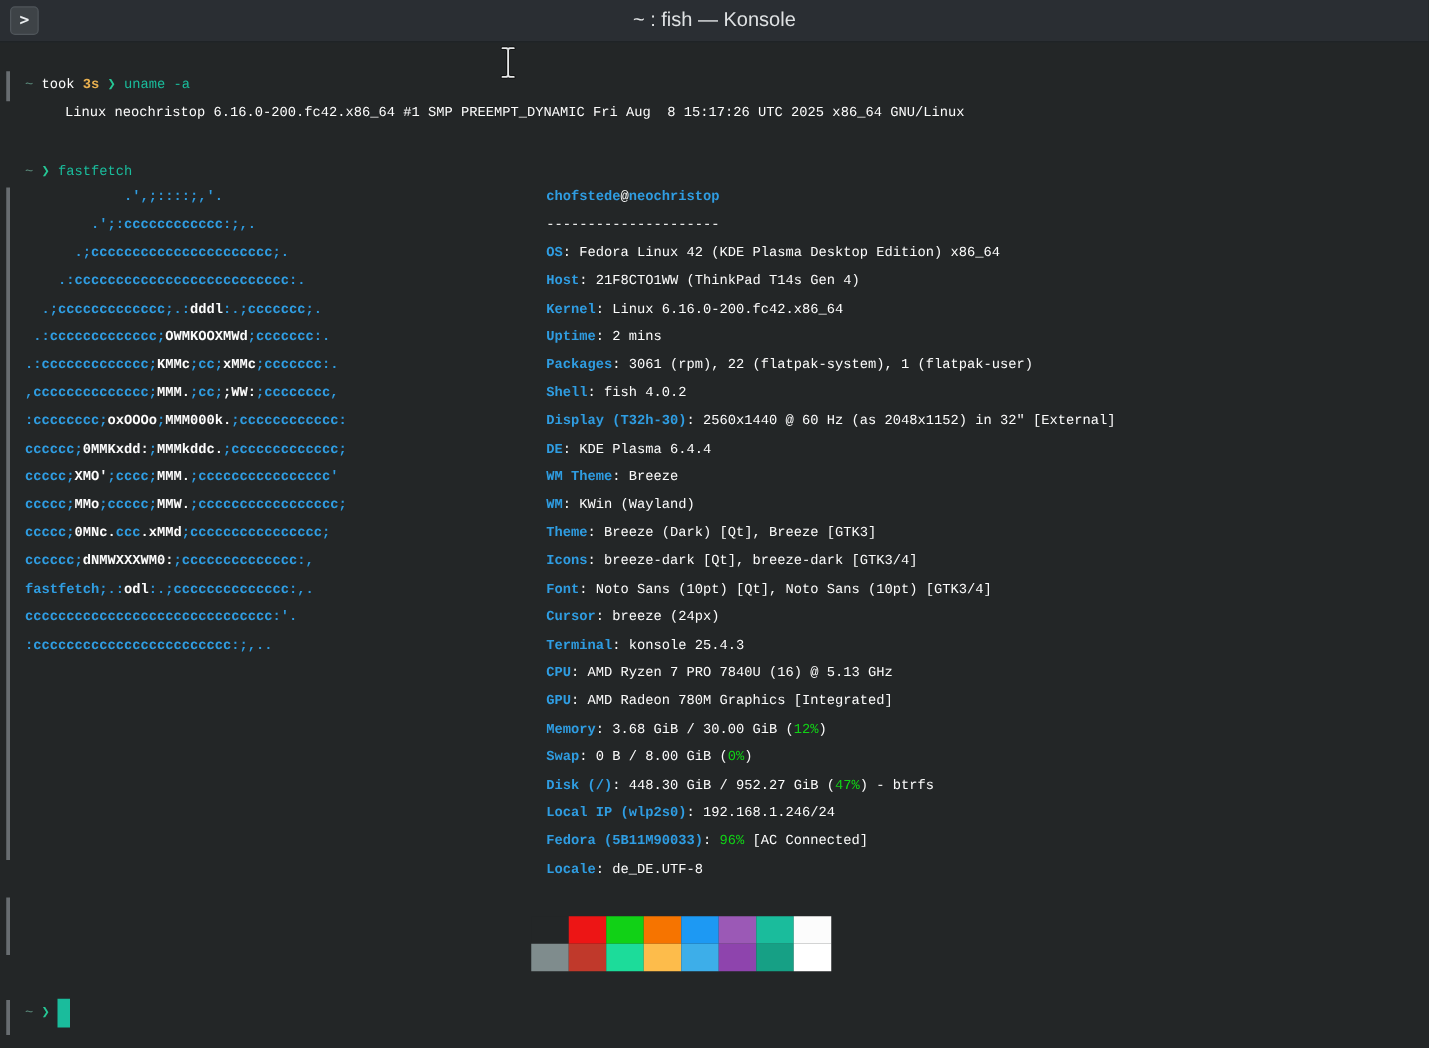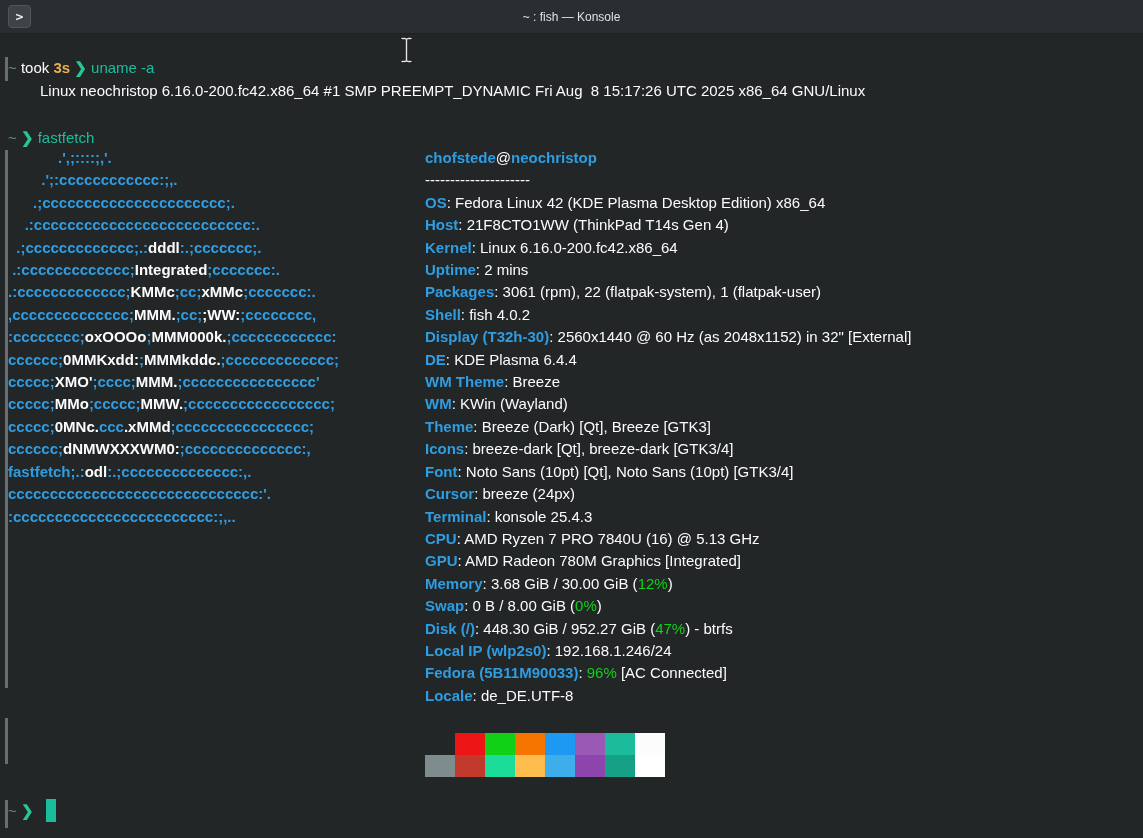--- a/index.html
+++ b/index.html
@@ -9,34 +9,34 @@
     font-family:"DejaVu Sans Mono",monospace;
   }
   
   .titlebar{
     position:absolute;top:0;left:0;width:100%;height:33px;
     background:var(--titlebar,#2a2e33);
     border-bottom:1px solid #1d2023;
     display:flex;align-items:center;justify-content:center;
   }
   .titlebar .title{
-    font-family:"Liberation Sans",sans-serif;font-size:12px;color:#dfe2e4;
+    font-family:"Liberation Sans",sans-serif;font-size:16px;color:#dfe2e4;
   }
   .app-icon{
     position:absolute;left:8px;top:5px;width:21px;height:21px;
     background:#3e4347;border:1px solid #50565b;border-radius:4px;
     color:#eceff1;font-size:13px;font-weight:bold;
     display:flex;align-items:center;justify-content:center;
     font-family:"DejaVu Sans Mono",monospace;
   }
   
   #term{position:absolute;top:34px;left:0;width:1143px;height:804px;}
   .t-line{
     margin:0;white-space:pre;
-    font-size:15px;line-height:22.4px;font-family:Liberation Sans, sans-serif;
+    font-size:11px;line-height:22.4px;font-family:Liberation Mono, monospace;padding-left:12px;
   }
   .abs{position:absolute;left:8px;}
   .c-w  {color:var(--white,#fcfcfc);}
   .c-b  {color:var(--blue,#2f9de2);font-weight:bold;}
   .c-wb {color:var(--white,#fcfcfc);font-weight:bold;}
   .c-t  {color:var(--teal,#1abc9c);}
   .c-a  {color:var(--arrow,#26c795);font-weight:bold;}
   .c-dim{color:var(--cwd,#5e9181);}
   .c-y  {color:var(--amber,#e9b04f);font-weight:bold;}
   .c-g  {color:var(--green,#11d116);}
@@ -62,21 +62,21 @@
     <pre class="t-line abs" style="top: 23px;"><span class="c-dim">~</span><span class="c-w"> </span><span class="c-w">took </span><span class="c-y">3s</span><span class="c-w"> </span><span class="c-a">❯</span><span class="c-w"> </span><span class="c-t">uname -a</span></pre>
     <pre class="t-line abs" style="top: 46px; margin-left: 32px;"><span class="c-w">Linux neochristop 6.16.0-200.fc42.x86_64 #1 SMP PREEMPT_DYNAMIC Fri Aug  8 15:17:26 UTC 2025 x86_64 GNU/Linux</span></pre>
     <pre class="t-line abs" style="top: 93px;"><span class="c-dim">~</span><span class="c-w"> </span><span class="c-a">❯</span><span class="c-w"> </span><span class="c-t">fastfetch</span></pre>
     <pre class="t-line abs" style="top: 766px;"><span class="c-dim">~</span><span class="c-w"> </span><span class="c-a">❯</span></pre>
     <div style="position: absolute; left: 8px; top: 113px;">
       <pre class="t-line"><span class="c-b">            .',;::::;,'.</span></pre>
       <pre class="t-line"><span class="c-b">        .';:cccccccccccc:;,.</span></pre>
       <pre class="t-line"><span class="c-b">      .;cccccccccccccccccccccc;.</span></pre>
       <pre class="t-line"><span class="c-b">    .:cccccccccccccccccccccccccc:.</span></pre>
       <pre class="t-line"><span class="c-b">  .;ccccccccccccc;.:</span><span class="c-wb">dddl</span><span class="c-b">:.;ccccccc;.</span></pre>
-      <pre class="t-line"><span class="c-b"> .:ccccccccccccc;</span><span class="c-wb">Integrated</span><span class="c-b">;ccccccc:.</span></pre>
+      <pre class="t-line"><span class="c-b"> .:ccccccccccccc;</span><span class="c-wb">OWMKOOXMWd</span><span class="c-b">;ccccccc:.</span></pre>
       <pre class="t-line"><span class="c-b">.:ccccccccccccc;</span><span class="c-wb">KMMc</span><span class="c-b">;cc;</span><span class="c-wb">xMMc</span><span class="c-b">;ccccccc:.</span></pre>
       <pre class="t-line"><span class="c-b">,cccccccccccccc;</span><span class="c-wb">MMM.</span><span class="c-b">;cc;</span><span class="c-wb">;WW:</span><span class="c-b">;cccccccc,</span></pre>
       <pre class="t-line"><span class="c-b">:cccccccc;</span><span class="c-wb">oxOOOo</span><span class="c-b">;</span><span class="c-wb">MMM000k.</span><span class="c-b">;cccccccccccc:</span></pre>
       <pre class="t-line"><span class="c-b">cccccc;</span><span class="c-wb">0MMKxdd:</span><span class="c-b">;</span><span class="c-wb">MMMkddc.</span><span class="c-b">;ccccccccccccc;</span></pre>
       <pre class="t-line"><span class="c-b">ccccc;</span><span class="c-wb">XMO'</span><span class="c-b">;cccc;</span><span class="c-wb">MMM.</span><span class="c-b">;cccccccccccccccc'</span></pre>
       <pre class="t-line"><span class="c-b">ccccc;</span><span class="c-wb">MMo</span><span class="c-b">;ccccc;</span><span class="c-wb">MMW.</span><span class="c-b">;ccccccccccccccccc;</span></pre>
       <pre class="t-line"><span class="c-b">ccccc;</span><span class="c-wb">0MNc.</span><span class="c-b">ccc</span><span class="c-wb">.xMMd</span><span class="c-b">;cccccccccccccccc;</span></pre>
       <pre class="t-line"><span class="c-b">cccccc;</span><span class="c-wb">dNMWXXXWM0:</span><span class="c-b">;cccccccccccccc:,</span></pre>
       <pre class="t-line"><span class="c-b">fastfetch;.:</span><span class="c-wb">odl</span><span class="c-b">:.;cccccccccccccc:,.</span></pre>
       <pre class="t-line"><span class="c-b">cccccccccccccccccccccccccccccc:'.</span></pre>

